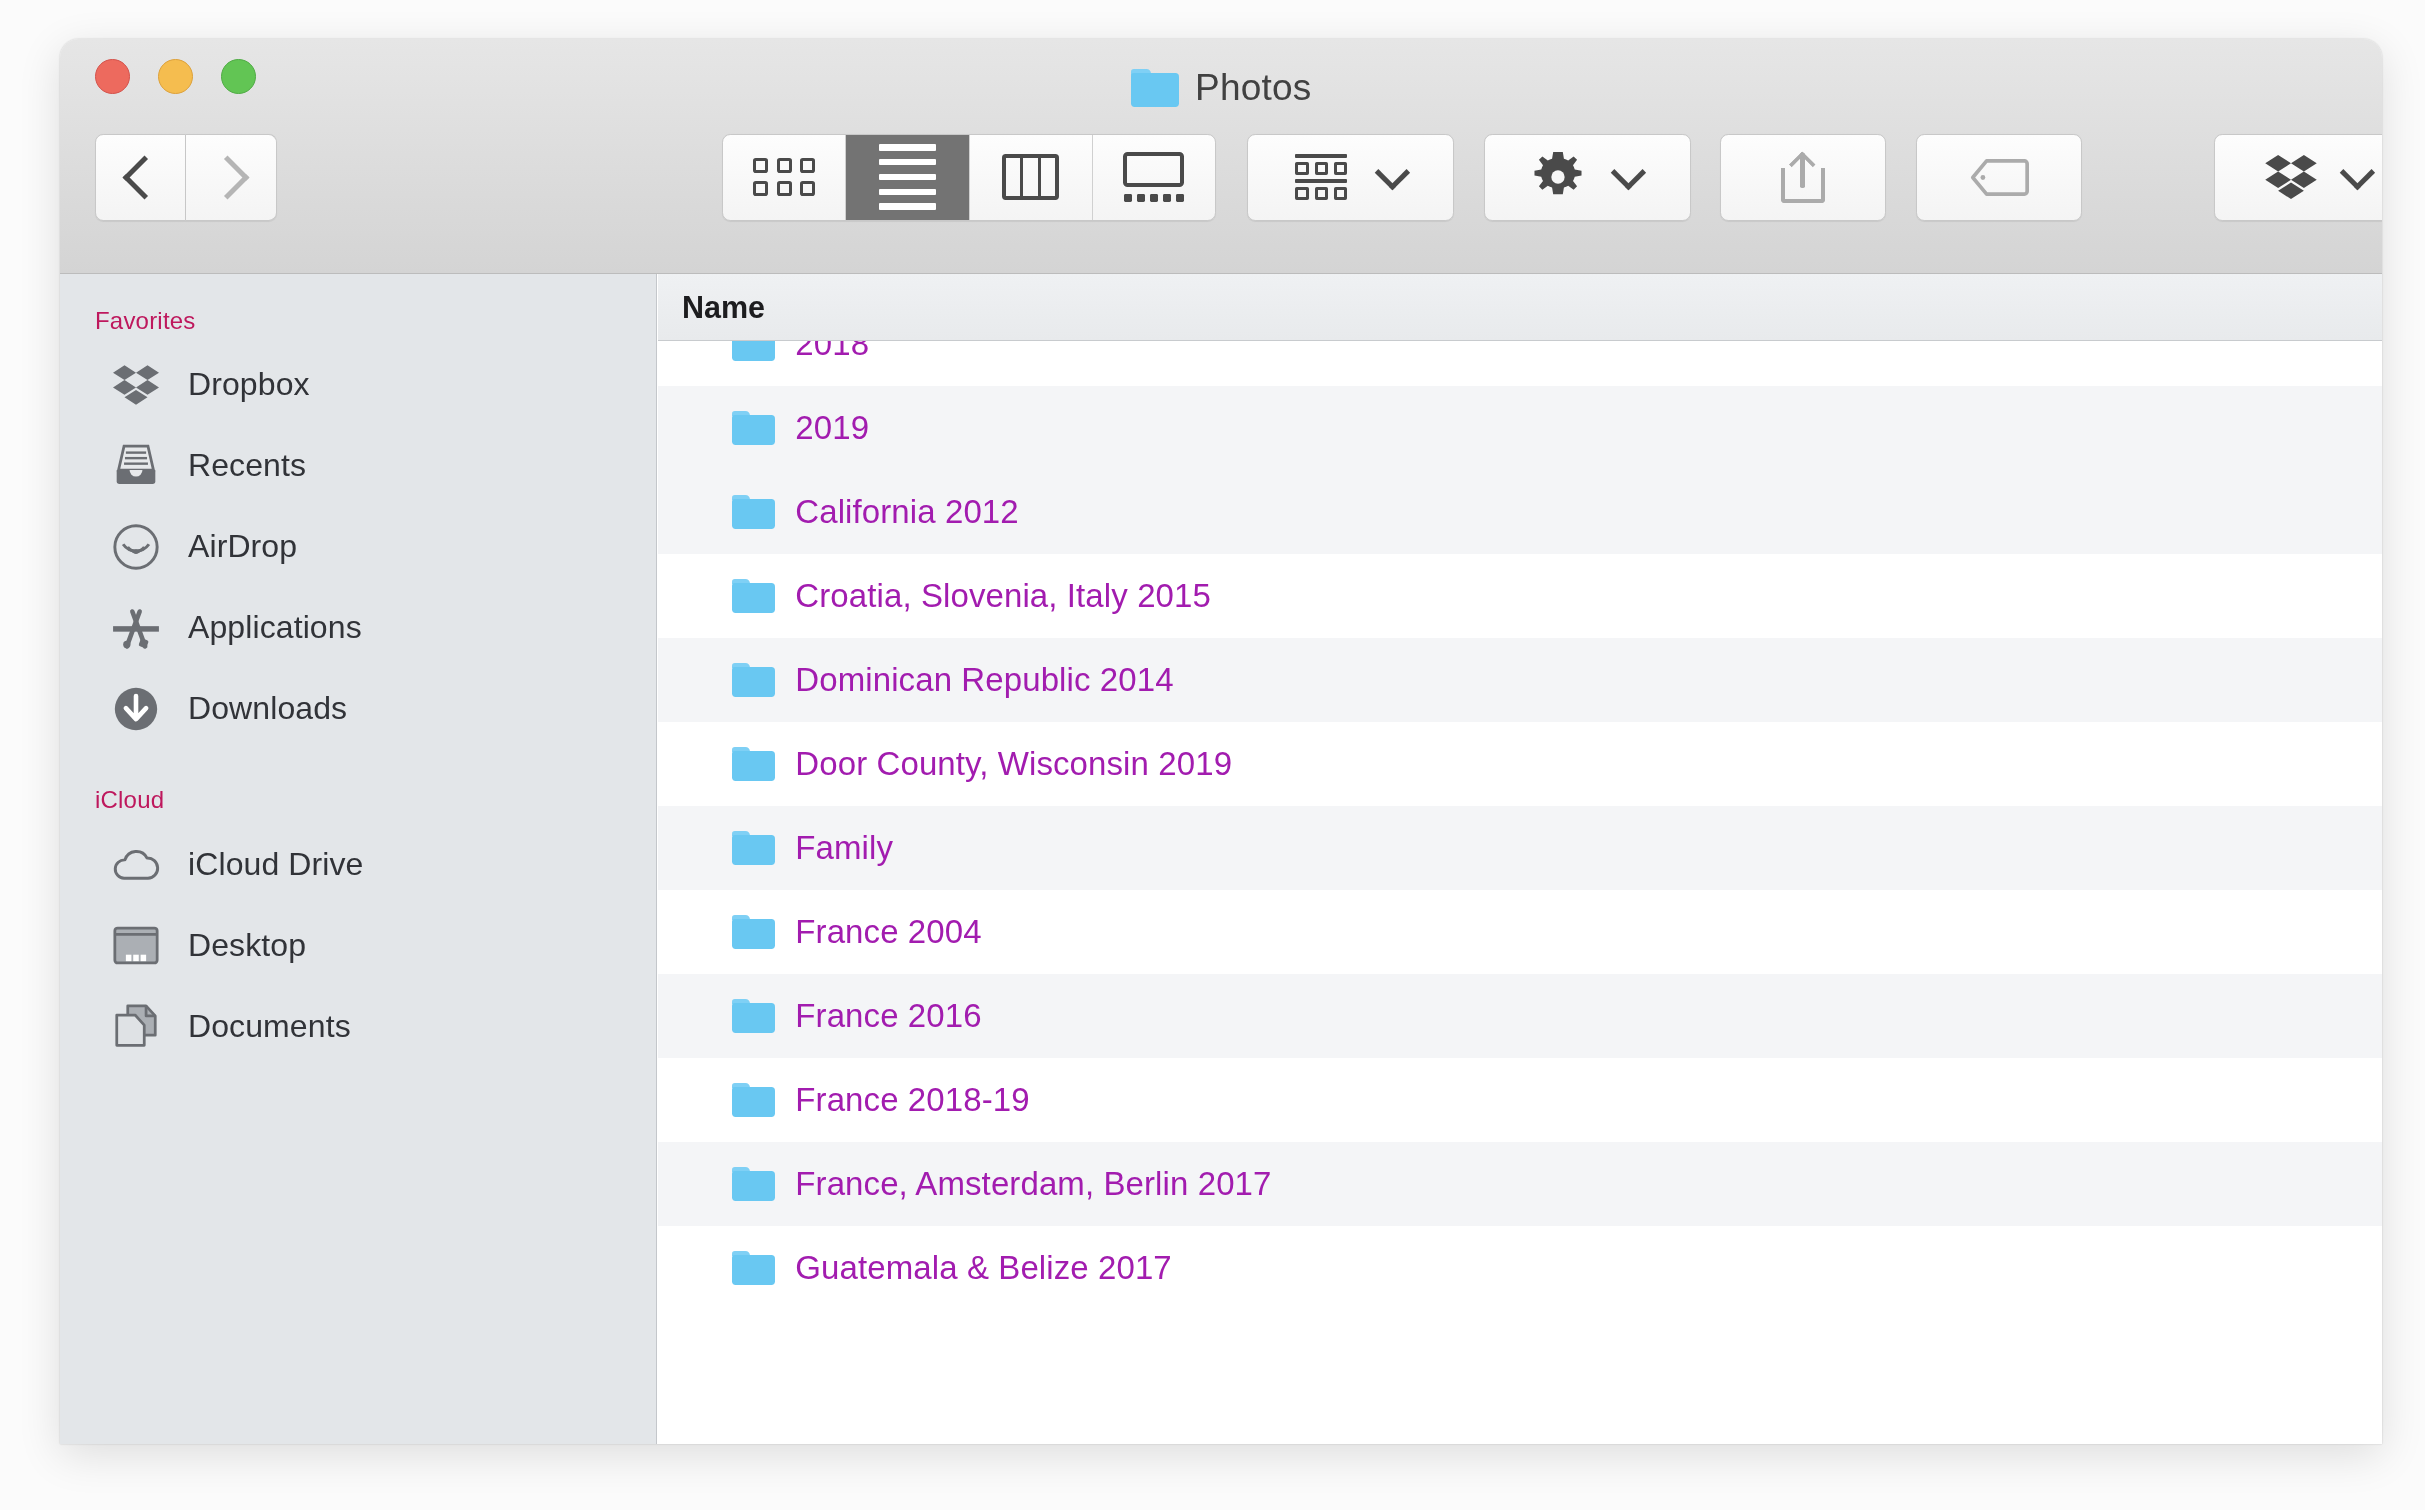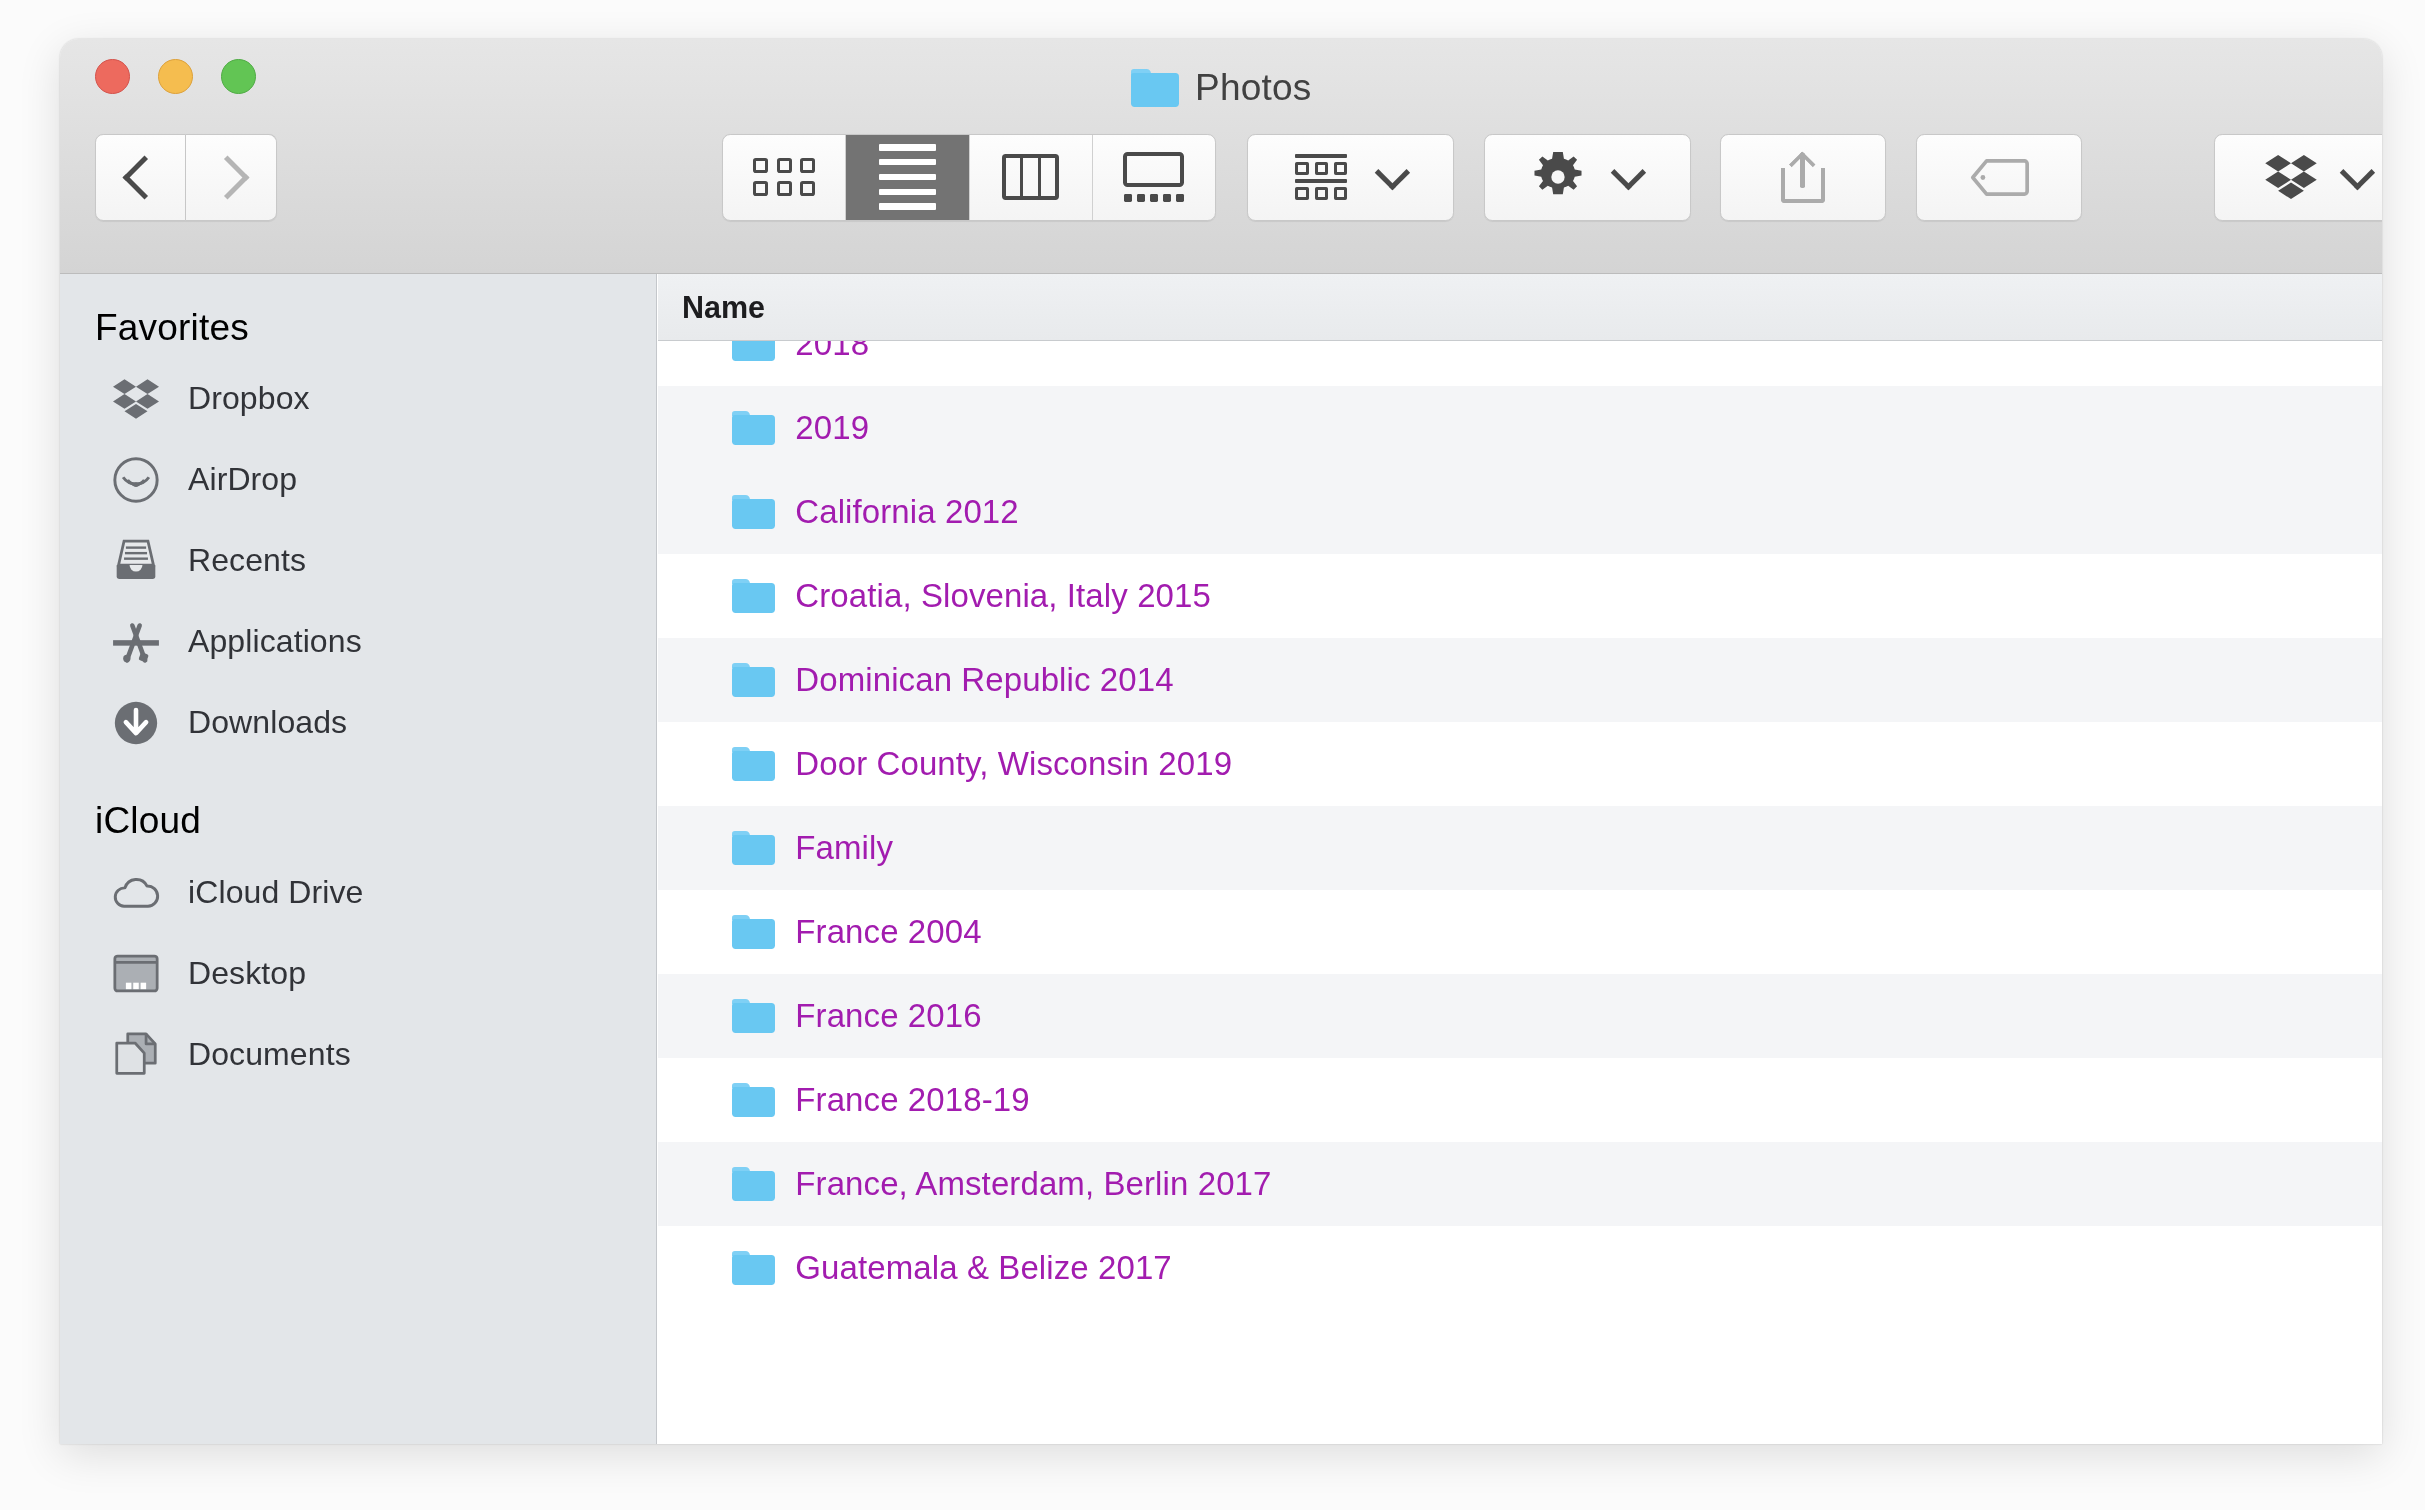--- a/index.html
+++ b/index.html
@@ -224,22 +224,22 @@
     position: absolute;
     left: 0; top: 0;
     width: 597px;
     height: 100%;
     background: #E3E6E9;
     border-right: 0.9px solid #C4C7CB;
     box-sizing: border-box;
     padding-top: 20.3px;
   }
   .sb-header {
-    font-size: 37px;
-    color: #000000;
+    font-size: 24px;
+    color: #be185d;
     padding: 13px 0 9.2px 35px;
     letter-spacing: 0.2px;
   }
   .sb-item {
     height: 81px;
     display: flex;
     align-items: center;
     padding-left: 52px;
     gap: 28px;
   }
@@ -442,49 +442,49 @@
         <span class="sb-icon">
           <svg width="46" height="42" viewBox="0 0 56 50">
             <path fill="#6B6E73" d="M14 1 L0 10 l14 9 14-9z M42 1 L28 10 l14 9 14-9z M0 28 l14 9 14-9 -14-9z M42 19 L28 28 l14 9 14-9z M14 40 l14 9 14-9 -14-9z"></path>
           </svg>
         </span>
         <span class="label">Dropbox</span>
       </div>
 
       <div class="sb-item">
         <span class="sb-icon">
-          <svg width="46" height="46" viewBox="0 0 50 50">
-            <circle cx="25" cy="25" r="23" fill="none" stroke="#6B6E73" stroke-width="3.2"></circle>
-            <path d="M11 32 a17 17 0 0 1 28 0" fill="none" stroke="#6B6E73" stroke-width="3.2" transform="rotate(180 25 27)"></path>
-            <path d="M16 31 a11 11 0 0 1 18 0" fill="none" stroke="#6B6E73" stroke-width="3.2" transform="rotate(180 25 28)"></path>
-            <path d="M20 30 a6 6 0 0 1 10 0" fill="none" stroke="#6B6E73" stroke-width="3.2" transform="rotate(180 25 29)"></path>
-            <circle cx="25" cy="30" r="2.6" fill="#6B6E73"></circle>
-          </svg>
-        </span>
-        <span class="label">AirDrop</span>
-      </div>
-
-      <div class="sb-item">
-        <span class="sb-icon">
           <svg width="46" height="43" viewBox="0 0 50 46">
             <path d="M12 2 L38 2 L44 28 L6 28 Z" fill="#E7E9EB" stroke="#6B6E73" stroke-width="3"></path>
             <g stroke="#6B6E73" stroke-width="2.6">
               <line x1="14" y1="9" x2="36" y2="9"></line>
               <line x1="13" y1="15" x2="37" y2="15"></line>
               <line x1="12" y1="21" x2="38" y2="21"></line>
             </g>
             <path d="M4 28 L46 28 L46 40 a3 3 0 0 1-3 3 L7 43 a3 3 0 0 1-3-3 Z" fill="#6B6E73"></path>
             <path d="M18 28 a7 7 0 0 0 14 0" fill="#E7E9EB"></path>
           </svg>
         </span>
         <span class="label">Recents</span>
       </div>
 
       <div class="sb-item">
         <span class="sb-icon">
+          <svg width="46" height="46" viewBox="0 0 50 50">
+            <circle cx="25" cy="25" r="23" fill="none" stroke="#6B6E73" stroke-width="3.2"></circle>
+            <path d="M11 32 a17 17 0 0 1 28 0" fill="none" stroke="#6B6E73" stroke-width="3.2" transform="rotate(180 25 27)"></path>
+            <path d="M16 31 a11 11 0 0 1 18 0" fill="none" stroke="#6B6E73" stroke-width="3.2" transform="rotate(180 25 28)"></path>
+            <path d="M20 30 a6 6 0 0 1 10 0" fill="none" stroke="#6B6E73" stroke-width="3.2" transform="rotate(180 25 29)"></path>
+            <circle cx="25" cy="30" r="2.6" fill="#6B6E73"></circle>
+          </svg>
+        </span>
+        <span class="label">AirDrop</span>
+      </div>
+
+      <div class="sb-item">
+        <span class="sb-icon">
           <svg width="48" height="44" viewBox="0 0 52 48">
             <path d="M16 44 L30 6" stroke="#6B6E73" stroke-width="5" stroke-linecap="round"></path>
             <path d="M36 44 L22 6" stroke="#6B6E73" stroke-width="5" stroke-linecap="round"></path>
             <rect x="1" y="22" width="50" height="6" fill="#6B6E73"></rect>
             <circle cx="16" cy="42" r="4" fill="#6B6E73"></circle>
             <rect x="30" y="36" width="9" height="9" rx="2" fill="#6B6E73" transform="rotate(20 34 40)"></rect>
           </svg>
         </span>
         <span class="label">Applications</span>
       </div>

